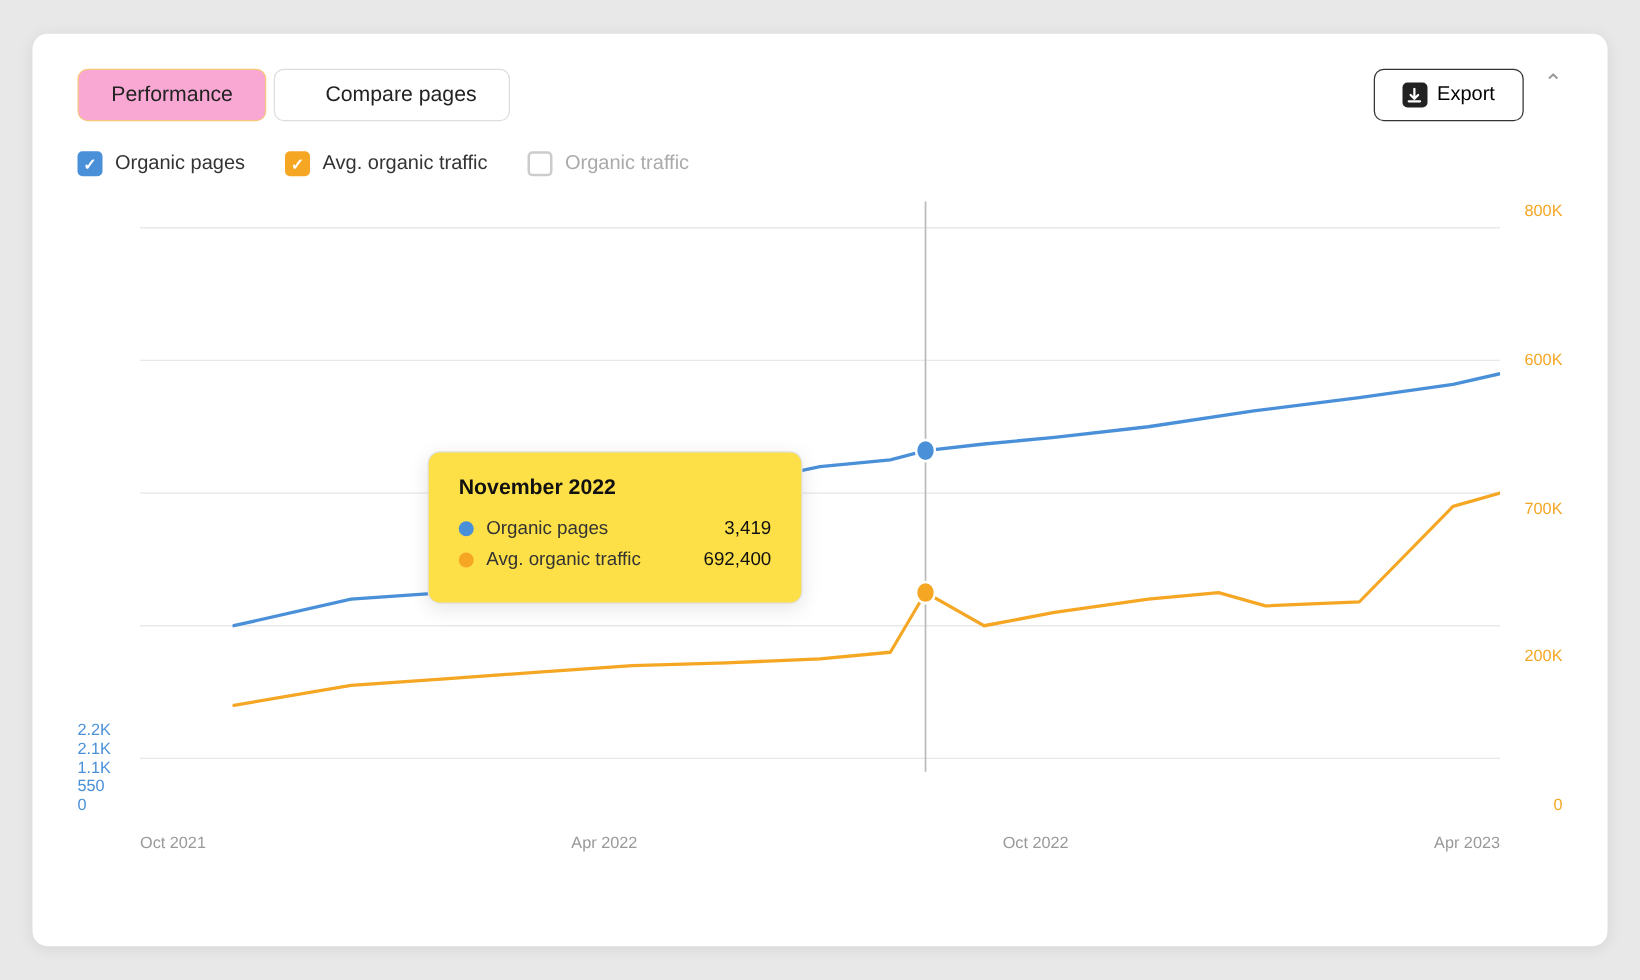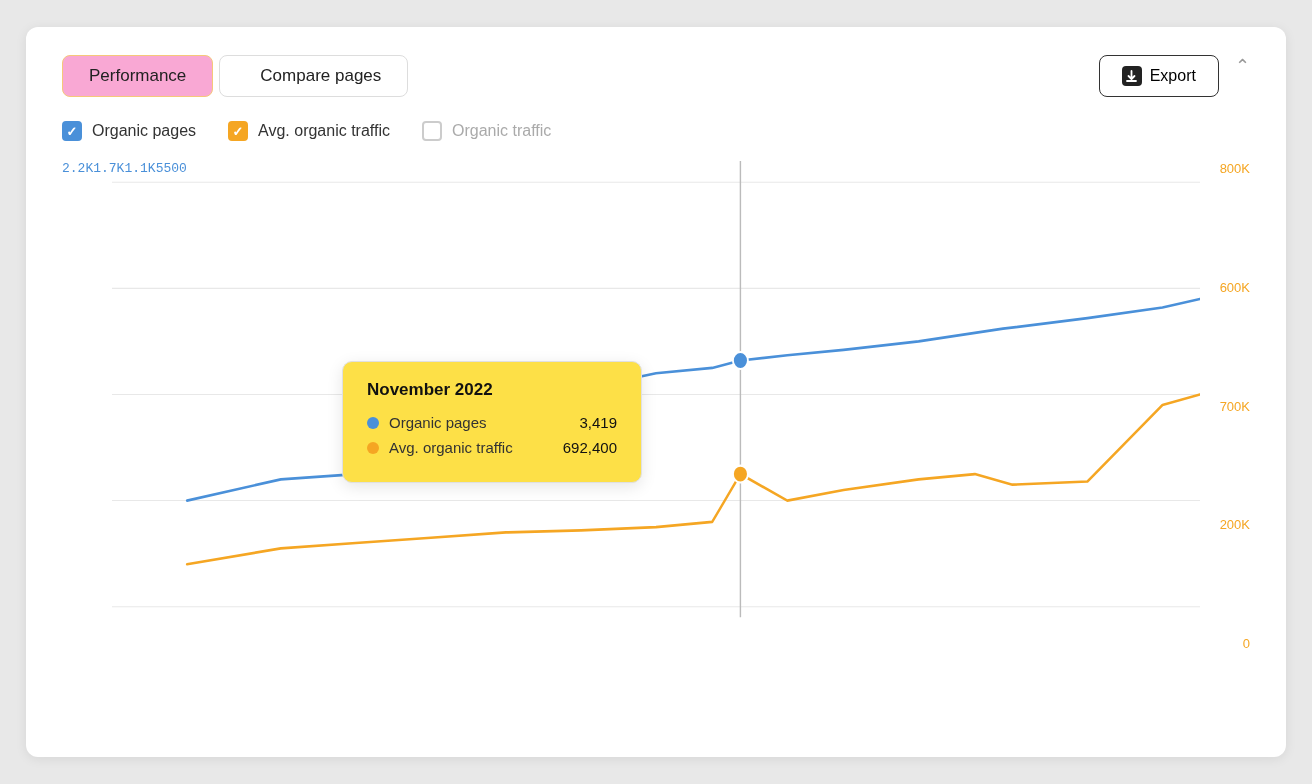--- a/index.html
+++ b/index.html
@@ -162,24 +162,23 @@
       font-weight: 500;
       color: #111;
     }
 
     .y-axis-left {
       position: absolute;
       left: 0;
       top: 0;
       height: 100%;
       display: flex;
-      flex-direction: row;
-      justify-content: space-between;
+      flex-direction: column;
+      justify-content: flex-end;
       padding: 0 0 30px 0;
-      font-family: Liberation Mono, monospace;
     }
     .y-axis-right {
       position: absolute;
       right: 0;
       top: 0;
       height: 100%;
       display: flex;
       flex-direction: column;
       justify-content: space-between;
       padding: 0 0 30px 0;
@@ -233,21 +232,21 @@
     <div class="legend-item">
       <div class="checkbox empty"></div>
       <span class="legend-label-disabled">Organic traffic</span>
     </div>
   </div>
 
   <div class="chart-area">
 
     <div class="y-axis-left" style="width:50px;">
       <span class="y-label">2.2K</span>
-      <span class="y-label">1.7K</span>
+      <span class="y-label">2.1K</span>
       <span class="y-label">1.1K</span>
       <span class="y-label">550</span>
       <span class="y-label">0</span>
     </div>
 
     <div class="y-axis-right" style="width:50px;">
       <span class="y-label-orange">800K</span>
       <span class="y-label-orange">600K</span>
       <span class="y-label-orange">700K</span>
       <span class="y-label-orange">200K</span>
@@ -301,20 +300,26 @@
           1040,302
           1120,230
           1160,220
         "></polyline>
 
       <circle cx="670" cy="188" r="8" fill="#4a90d9" stroke="#fff" stroke-width="2"></circle>
 
       <circle cx="670" cy="295" r="8" fill="#f5a623" stroke="#fff" stroke-width="2"></circle>
     </svg>
 
+    <div style="position:absolute; bottom:0; left:50px; right:50px; display:flex; justify-content:space-between;">
+      <span style="font-size:13px;color:#999;">Oct 2021</span>
+      <span style="font-size:13px;color:#999;">Apr 2022</span>
+      <span style="font-size:13px;color:#999;">Oct 2022</span>
+      <span style="font-size:13px;color:#999;">Apr 2023</span>
+    </div>
 
     <div class="tooltip">
       <div class="tooltip-title">November 2022</div>
       <div class="tooltip-row">
         <div class="tooltip-dot" style="background:#4a90d9;"></div>
         <span class="tooltip-label">Organic pages</span>
         <span class="tooltip-value">3,419</span>
       </div>
       <div class="tooltip-row">
         <div class="tooltip-dot" style="background:#f5a623;"></div>

